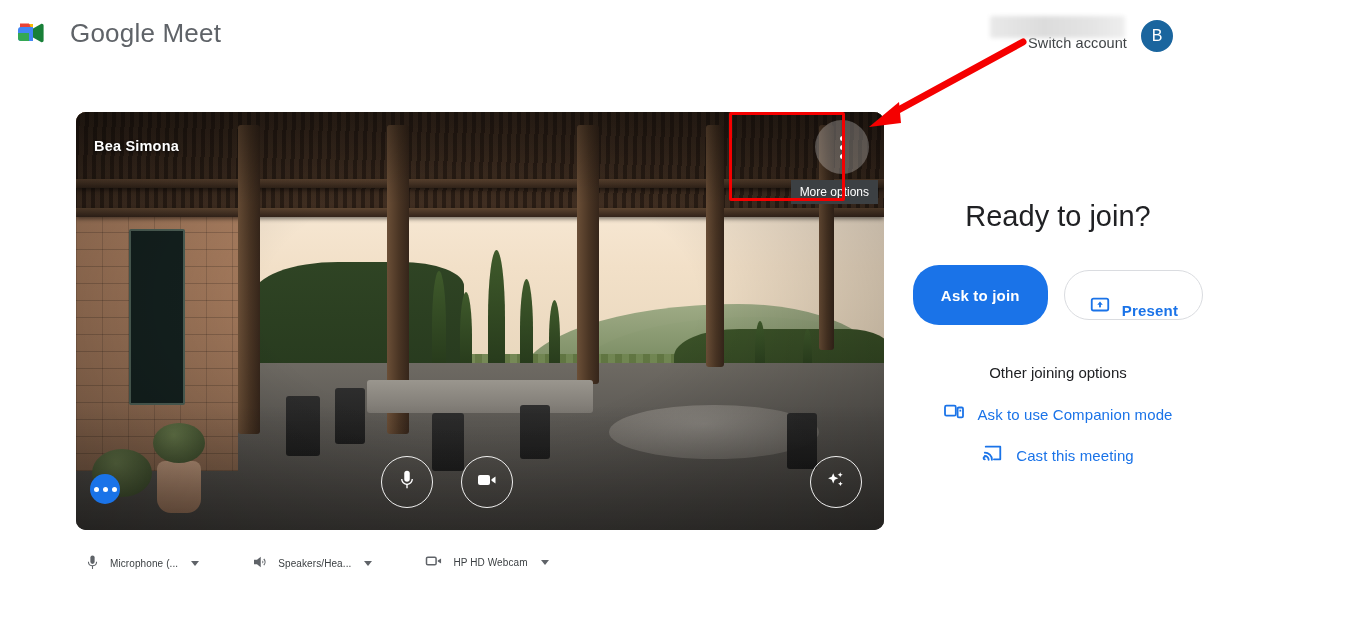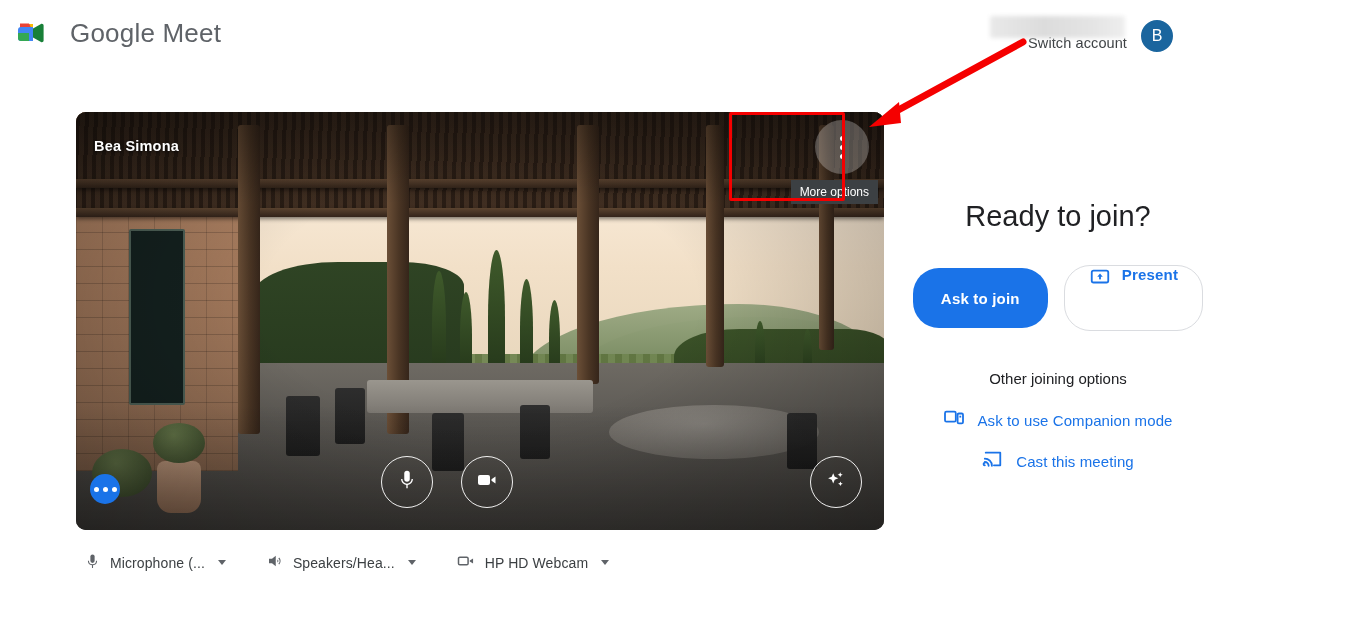--- a/index.html
+++ b/index.html
@@ -164,45 +164,45 @@
 
   
   .red-box {
     position:absolute; left:729px; top:112px; width:116px; height:89px;
     border:3px solid #f50000; border-radius:2px; z-index:30; pointer-events:none;
   }
   .arrow-svg { position:absolute; left:855px; top:28px; z-index:30; pointer-events:none; }
 
   
   .devices {
-    position:absolute; left:84px; top:551px; display:flex; align-items:center; gap:0;
-    color:#3c4043; font-size:14px;
+    position:absolute; left:84px; top:551px; display:flex; align-items:flex-end; gap:12px;
+    color:#3c4043; font-size:10px;
   }
   .device {
     display:flex; align-items:center; gap:9px; cursor:pointer; white-space:nowrap;
   }
   .device + .device { margin-left:40px; }
   .device .label { letter-spacing:.1px; }
   .caret { width:0; height:0; border-left:4.5px solid transparent; border-right:4.5px solid transparent;
            border-top:5.5px solid #5f6368; margin-left:4px; }
 
   
   .right-panel { position:absolute; left:880px; top:200px; width:356px; text-align:center; }
   .ready-title { font-size:29px; color:#202124; font-weight:400; letter-spacing:0; }
   .btn-row { margin-top:32px; display:flex; justify-content:center; align-items:center; gap:16px; }
   .btn-join {
     background:#1a73e8; color:#fff; border:none; border-radius:26px;
     padding:0 28px; height:60px; font-size:15px; font-weight:600;
     font-family:"Liberation Sans", sans-serif; cursor:pointer; letter-spacing:.2px;
   }
   .btn-present {
     background:#fff; color:#1a73e8; border:1px solid #dadce0; border-radius:26px;
-    padding:0 24px; height:66px; font-size:15px; font-weight:600;
+    padding:0 24px; height:50px; font-size:15px; font-weight:600;
     font-family:"Liberation Sans", sans-serif; cursor:pointer;
-    display:flex; align-items:flex-start; gap:11px; letter-spacing:.2px;
+    display:flex; align-items:flex-end; gap:11px; letter-spacing:.2px;
   }
   .other-title { margin-top:39px; font-size:15px; color:#202124; }
   .opt-row { margin-top:22px; display:flex; align-items:center; justify-content:center; gap:12px; cursor:pointer; }
   .opt-row .txt { color:#1a73e8; font-size:15px; letter-spacing:.1px; }
   .opt-row.cast { margin-top:18px; }
 </style>
 </head>
 <body>
 
 <div class="page">

